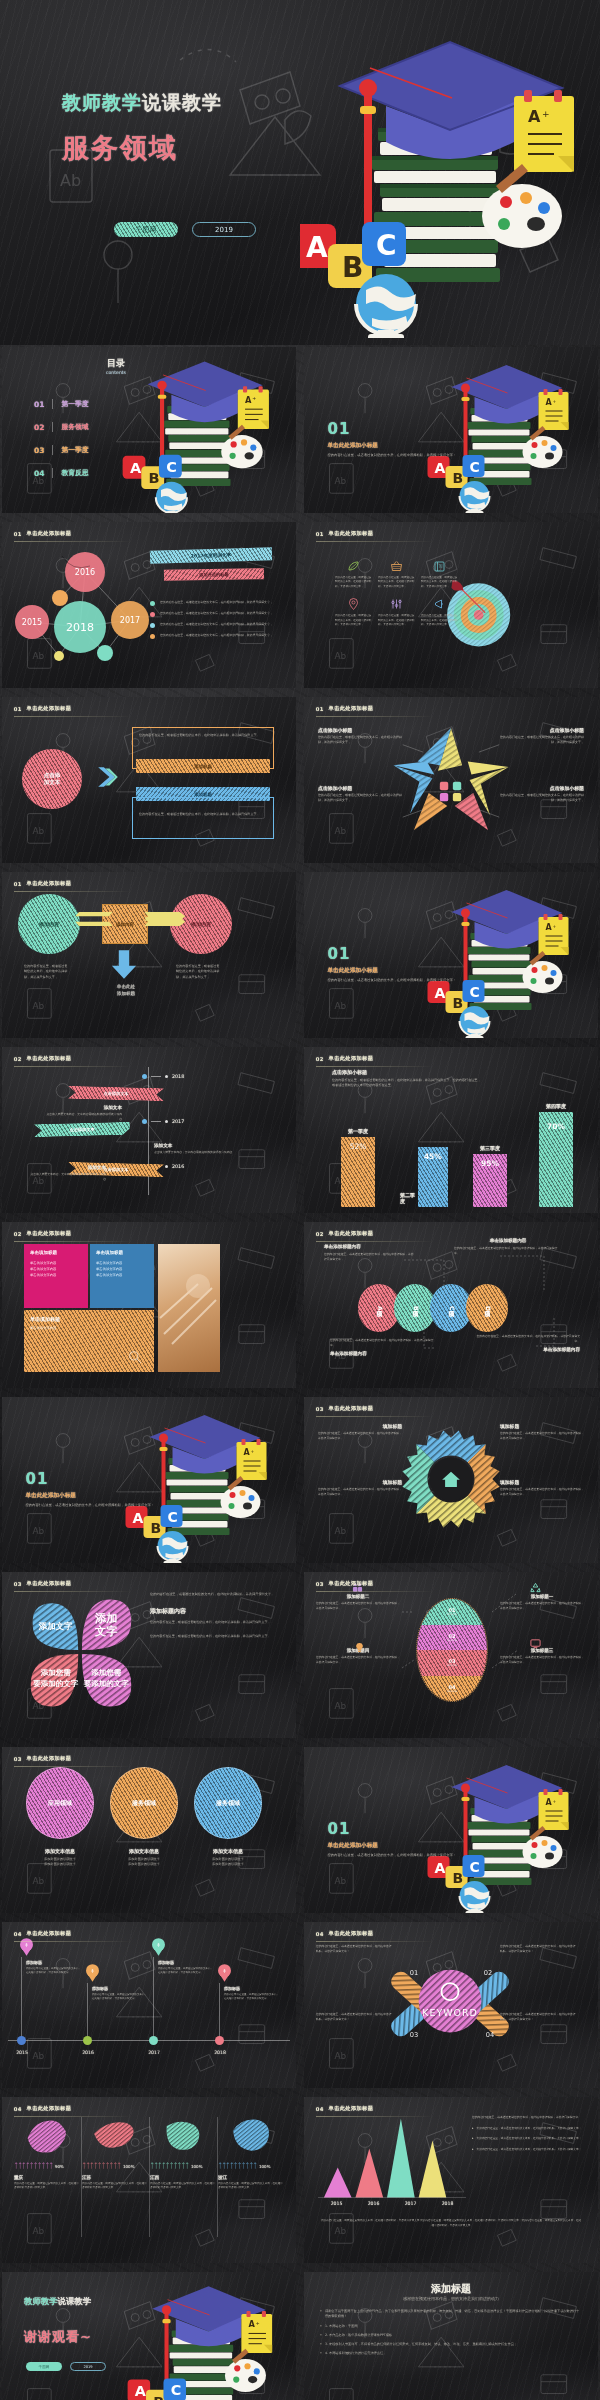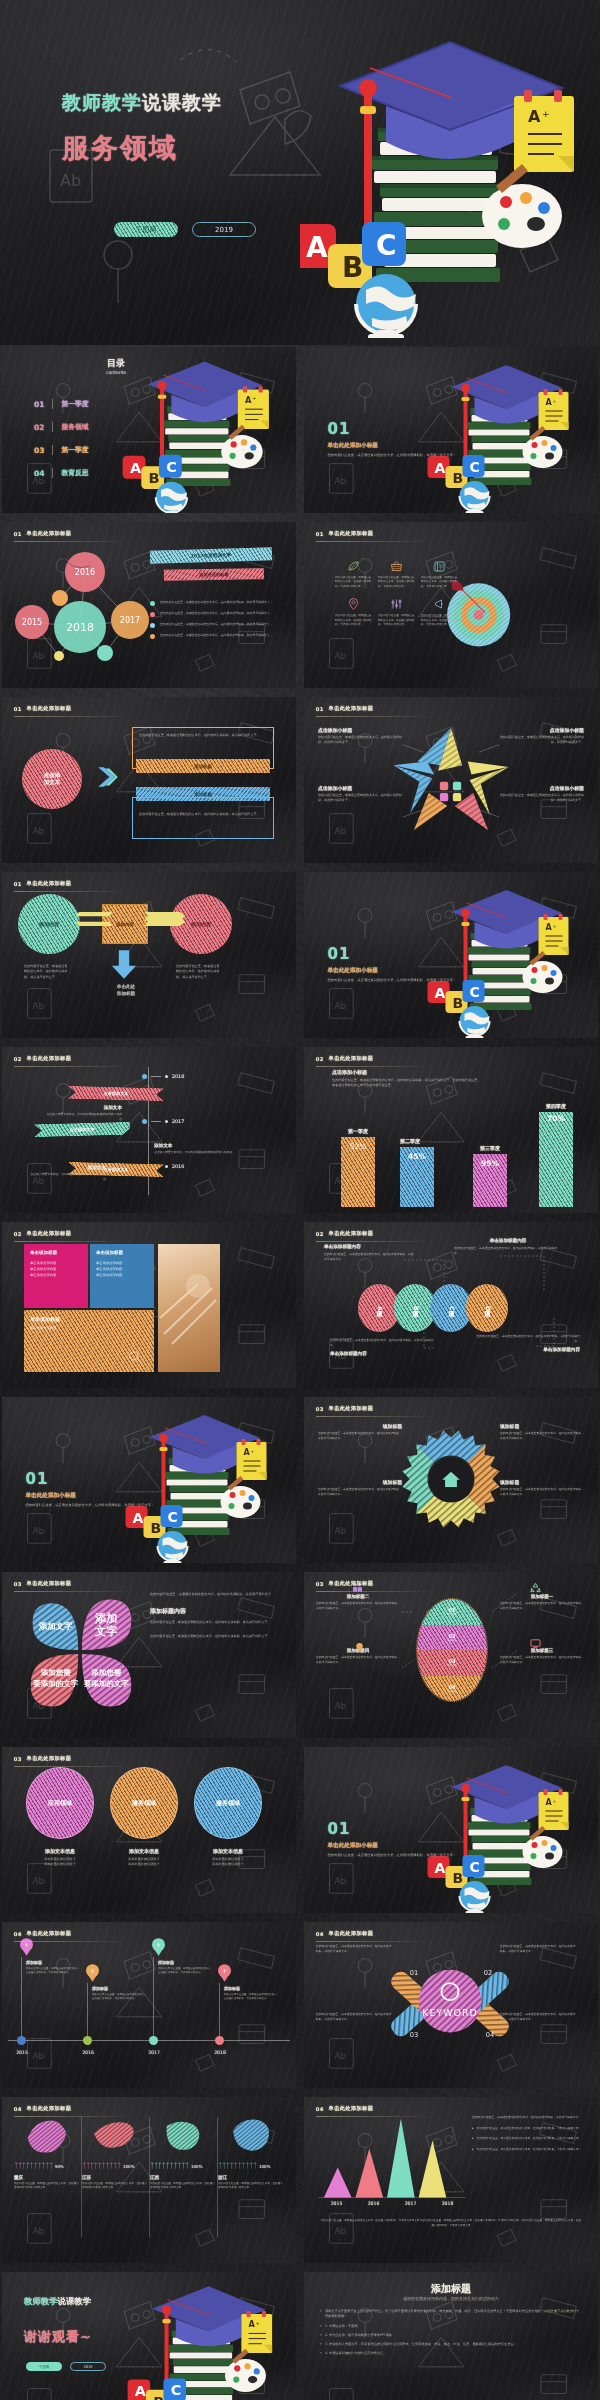--- a/index.html
+++ b/index.html
@@ -911,35 +911,35 @@
     <div class="sub-h chalk" style="font-size:5px">点击添加小标题</div>
     <div class="body-txt" style="font-size:3.1px;margin-top:3px">您的内容打在这里，或者通过复制您的文本后，在此框中选择粘贴，并选择只保留文字。您的内容打在这里，或者通过复制您的文本后您的内容打在这里。</div>
           </div>
   <div style="position:absolute;left:30px;bottom:6px;width:246px;height:108px;display:flex;align-items:flex-end;gap:18px">
   <div style="flex:1;display:flex;flex-direction:column;align-items:center;justify-content:flex-end;height:100%">
       <div class="chalk" style="font-size:5px;font-weight:bold;color:#ece9df;margin-bottom:3px">第一季度</div>
       <div class="hatch" style="width:34px;height:65%;background:#f0a95c;display:flex;align-items:flex-start;justify-content:center;padding-top:5px">
         <span style="position:relative;z-index:2;font-size:7.5px;font-weight:normal;color:#fff">52%</span>
               </div>
     </div>
-            <div style="flex:1;display:flex;flex-direction:column;align-items:flex-start;justify-content:flex-end;height:100%">
+            <div style="flex:1;display:flex;flex-direction:row;align-items:flex-end;justify-content:flex-end;height:100%">
       <div class="chalk" style="font-size:5px;font-weight:bold;color:#ece9df;margin-bottom:3px">第二季度</div>
       <div class="hatch" style="width:34px;height:56%;background:#6cb9e8;display:flex;align-items:flex-start;justify-content:center;padding-top:5px">
         <span style="position:relative;z-index:2;font-size:7.5px;font-weight:bold;color:#fff">45%</span>
               </div>
     </div>
             <div style="flex:1;display:flex;flex-direction:column;align-items:center;justify-content:flex-end;height:100%">
       <div class="chalk" style="font-size:5px;font-weight:bold;color:#ece9df;margin-bottom:3px">第三季度</div>
       <div class="hatch" style="width:34px;height:49%;background:#e47fd3;display:flex;align-items:flex-start;justify-content:center;padding-top:5px">
         <span style="position:relative;z-index:2;font-size:7.5px;font-weight:bold;color:#fff">95%</span>
               </div>
     </div>
             <div style="flex:1;display:flex;flex-direction:column;align-items:center;justify-content:flex-end;height:100%">
       <div class="chalk" style="font-size:5px;font-weight:bold;color:#ece9df;margin-bottom:3px">第四季度</div>
-      <div class="hatch" style="width:34px;height:88%;background:#7fddc4;display:flex;align-items:flex-start;justify-content:center;padding-top:2px">
+      <div class="hatch" style="width:34px;height:88%;background:#7fddc4;display:flex;align-items:flex-start;justify-content:center;padding-top:10px">
         <span style="position:relative;z-index:2;font-size:7.5px;font-weight:bold;color:#fff">70%</span>
               </div>
     </div>
   </div>
         </div>
       </div>
       <div class="slide" style="left: 2px; top: 1222px; width: 294px; height: 166px;">
         <div class="doodles"><svg viewBox="0 0 290 168" fill="none" stroke="#ffffff" stroke-width="1">
   <rect x="22" y="118" width="24" height="30" rx="2"></rect>
             <text x="27" y="139" font-size="9" stroke="none" fill="#fff">Ab</text>

